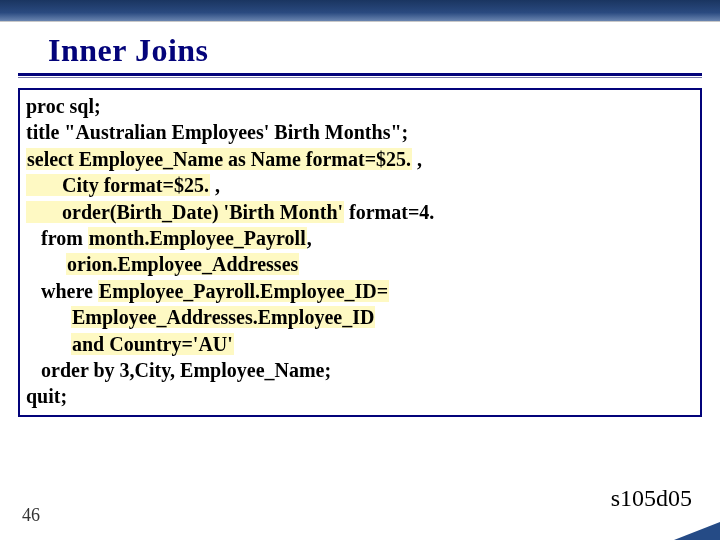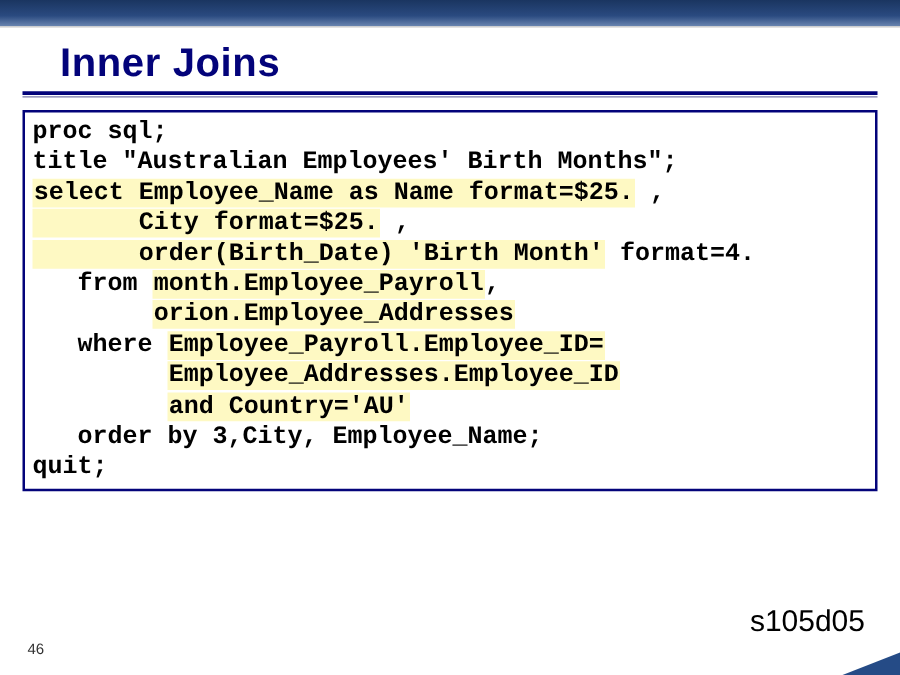--- a/index.html
+++ b/index.html
@@ -1,15 +1,15 @@
 <!DOCTYPE html>
 <html><head>
 <meta charset="utf-8">
 <style>
-  * { box-sizing: border-box; margin: 0; padding: 0; }
+  * { box-sizing: border-box; margin: 0; padding: 0; font-family: Liberation Serif, serif; }
   html, body { width: 720px; height: 540px; overflow: hidden; }
   body {
     background: #ffffff;
     font-family: Arial, Helvetica, sans-serif;
     position: relative;
   }
   .top-banner {
     height: 22px;
     background: linear-gradient(to bottom, #1a3560 0%, #2a4a80 60%, #6a85b0 100%);
     border-bottom: 1px solid #c8c8c8;
@@ -46,21 +46,21 @@
     white-space: pre;
   }
   .hl {
     background: #fef9c3;
     padding: 0 1px;
   }
   .slide-num {
     position: absolute;
     left: 22px;
     bottom: 14px;
-    font-size: 12px;
+    font-size: 18px;
     color: #333;
   }
   .ref {
     position: absolute;
     right: 28px;
     bottom: 28px;
     font-size: 24px;
     color: #000;
   }
   .corner {

